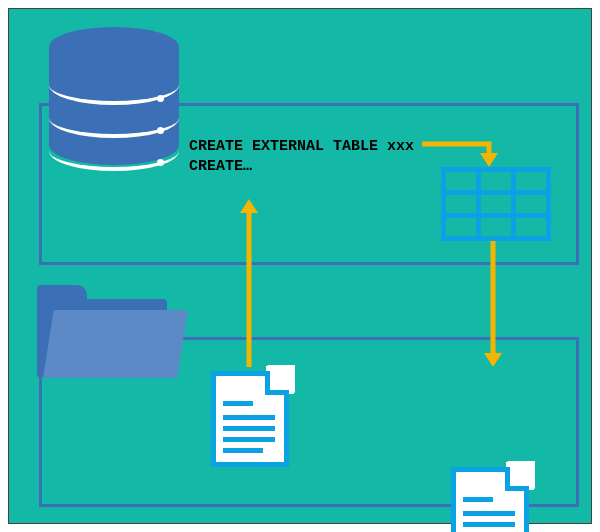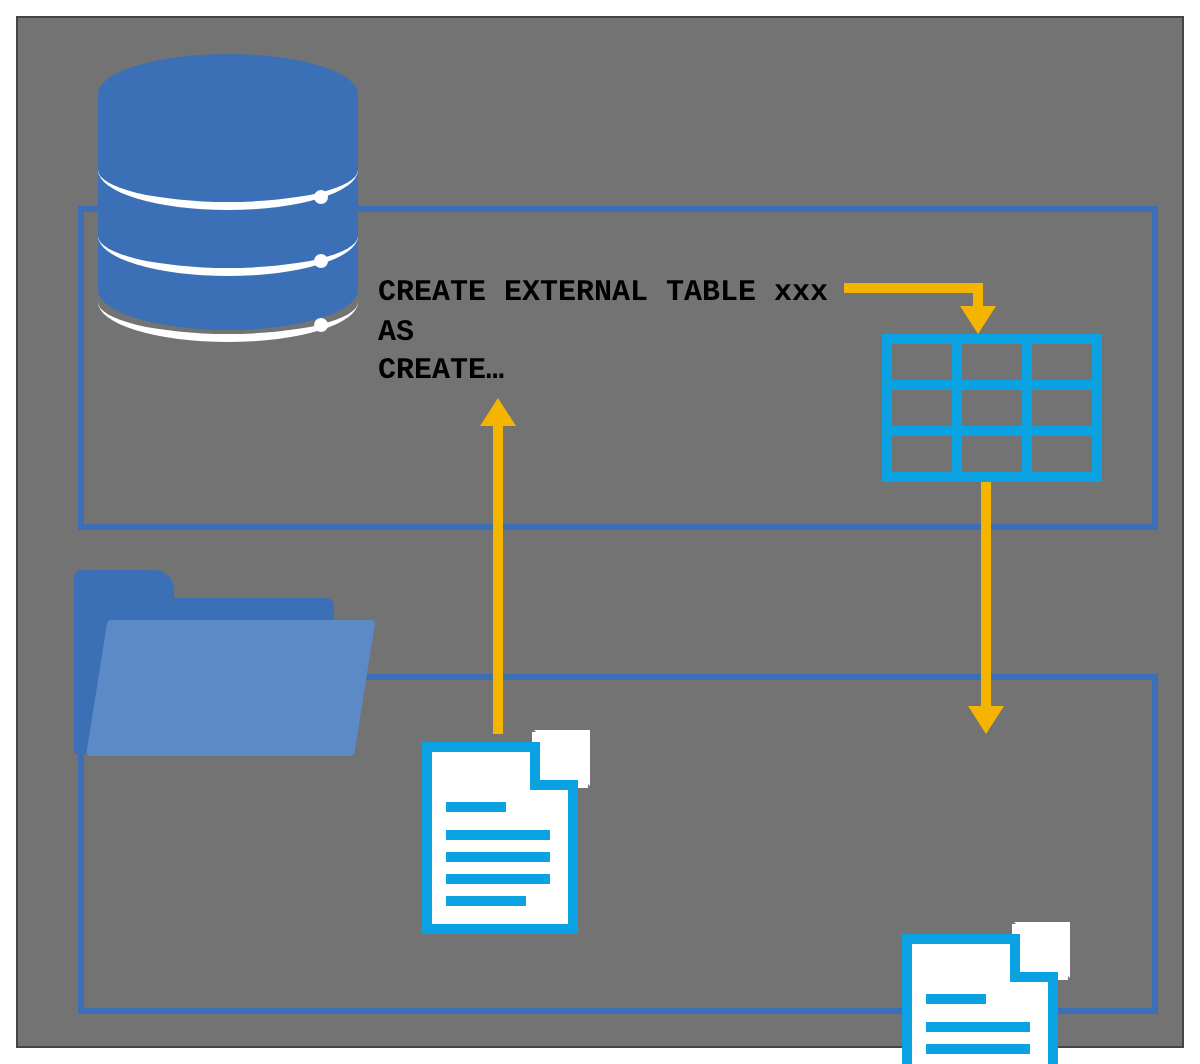--- a/index.html
+++ b/index.html
@@ -8,21 +8,21 @@
     width: 600px;
     height: 532px;
     background: #fff;
     font-family: "Courier New", monospace;
     position: relative;
   }
   .frame {
     position: absolute;
     inset: 8px;
     border: 1px solid #444;
-    background: #737373;
+    background: #14b8a6;
   }
   .abs { position: absolute; }
 
   
   .db {
     width: 130px;
     height: 150px;
   }
   .db-top {
     position: absolute;
@@ -174,21 +174,20 @@
   </div>
 
   <div class="abs folder" style="left:28px; top:276px;">
     <div class="folder-back"></div>
     <div class="folder-tab"></div>
     <div class="folder-front"></div>
   </div>
 
   <div class="abs sql" style="left:180px; top:128px;">
     <div>CREATE EXTERNAL TABLE xxx</div>
-    <div>AS</div>
     <div>CREATE…</div>
   </div>
 
   <div class="abs grid" style="left:432px; top:158px;">
     <table>
         <tbody>
           <tr>
             <td></td>
             <td></td>
             <td></td>

